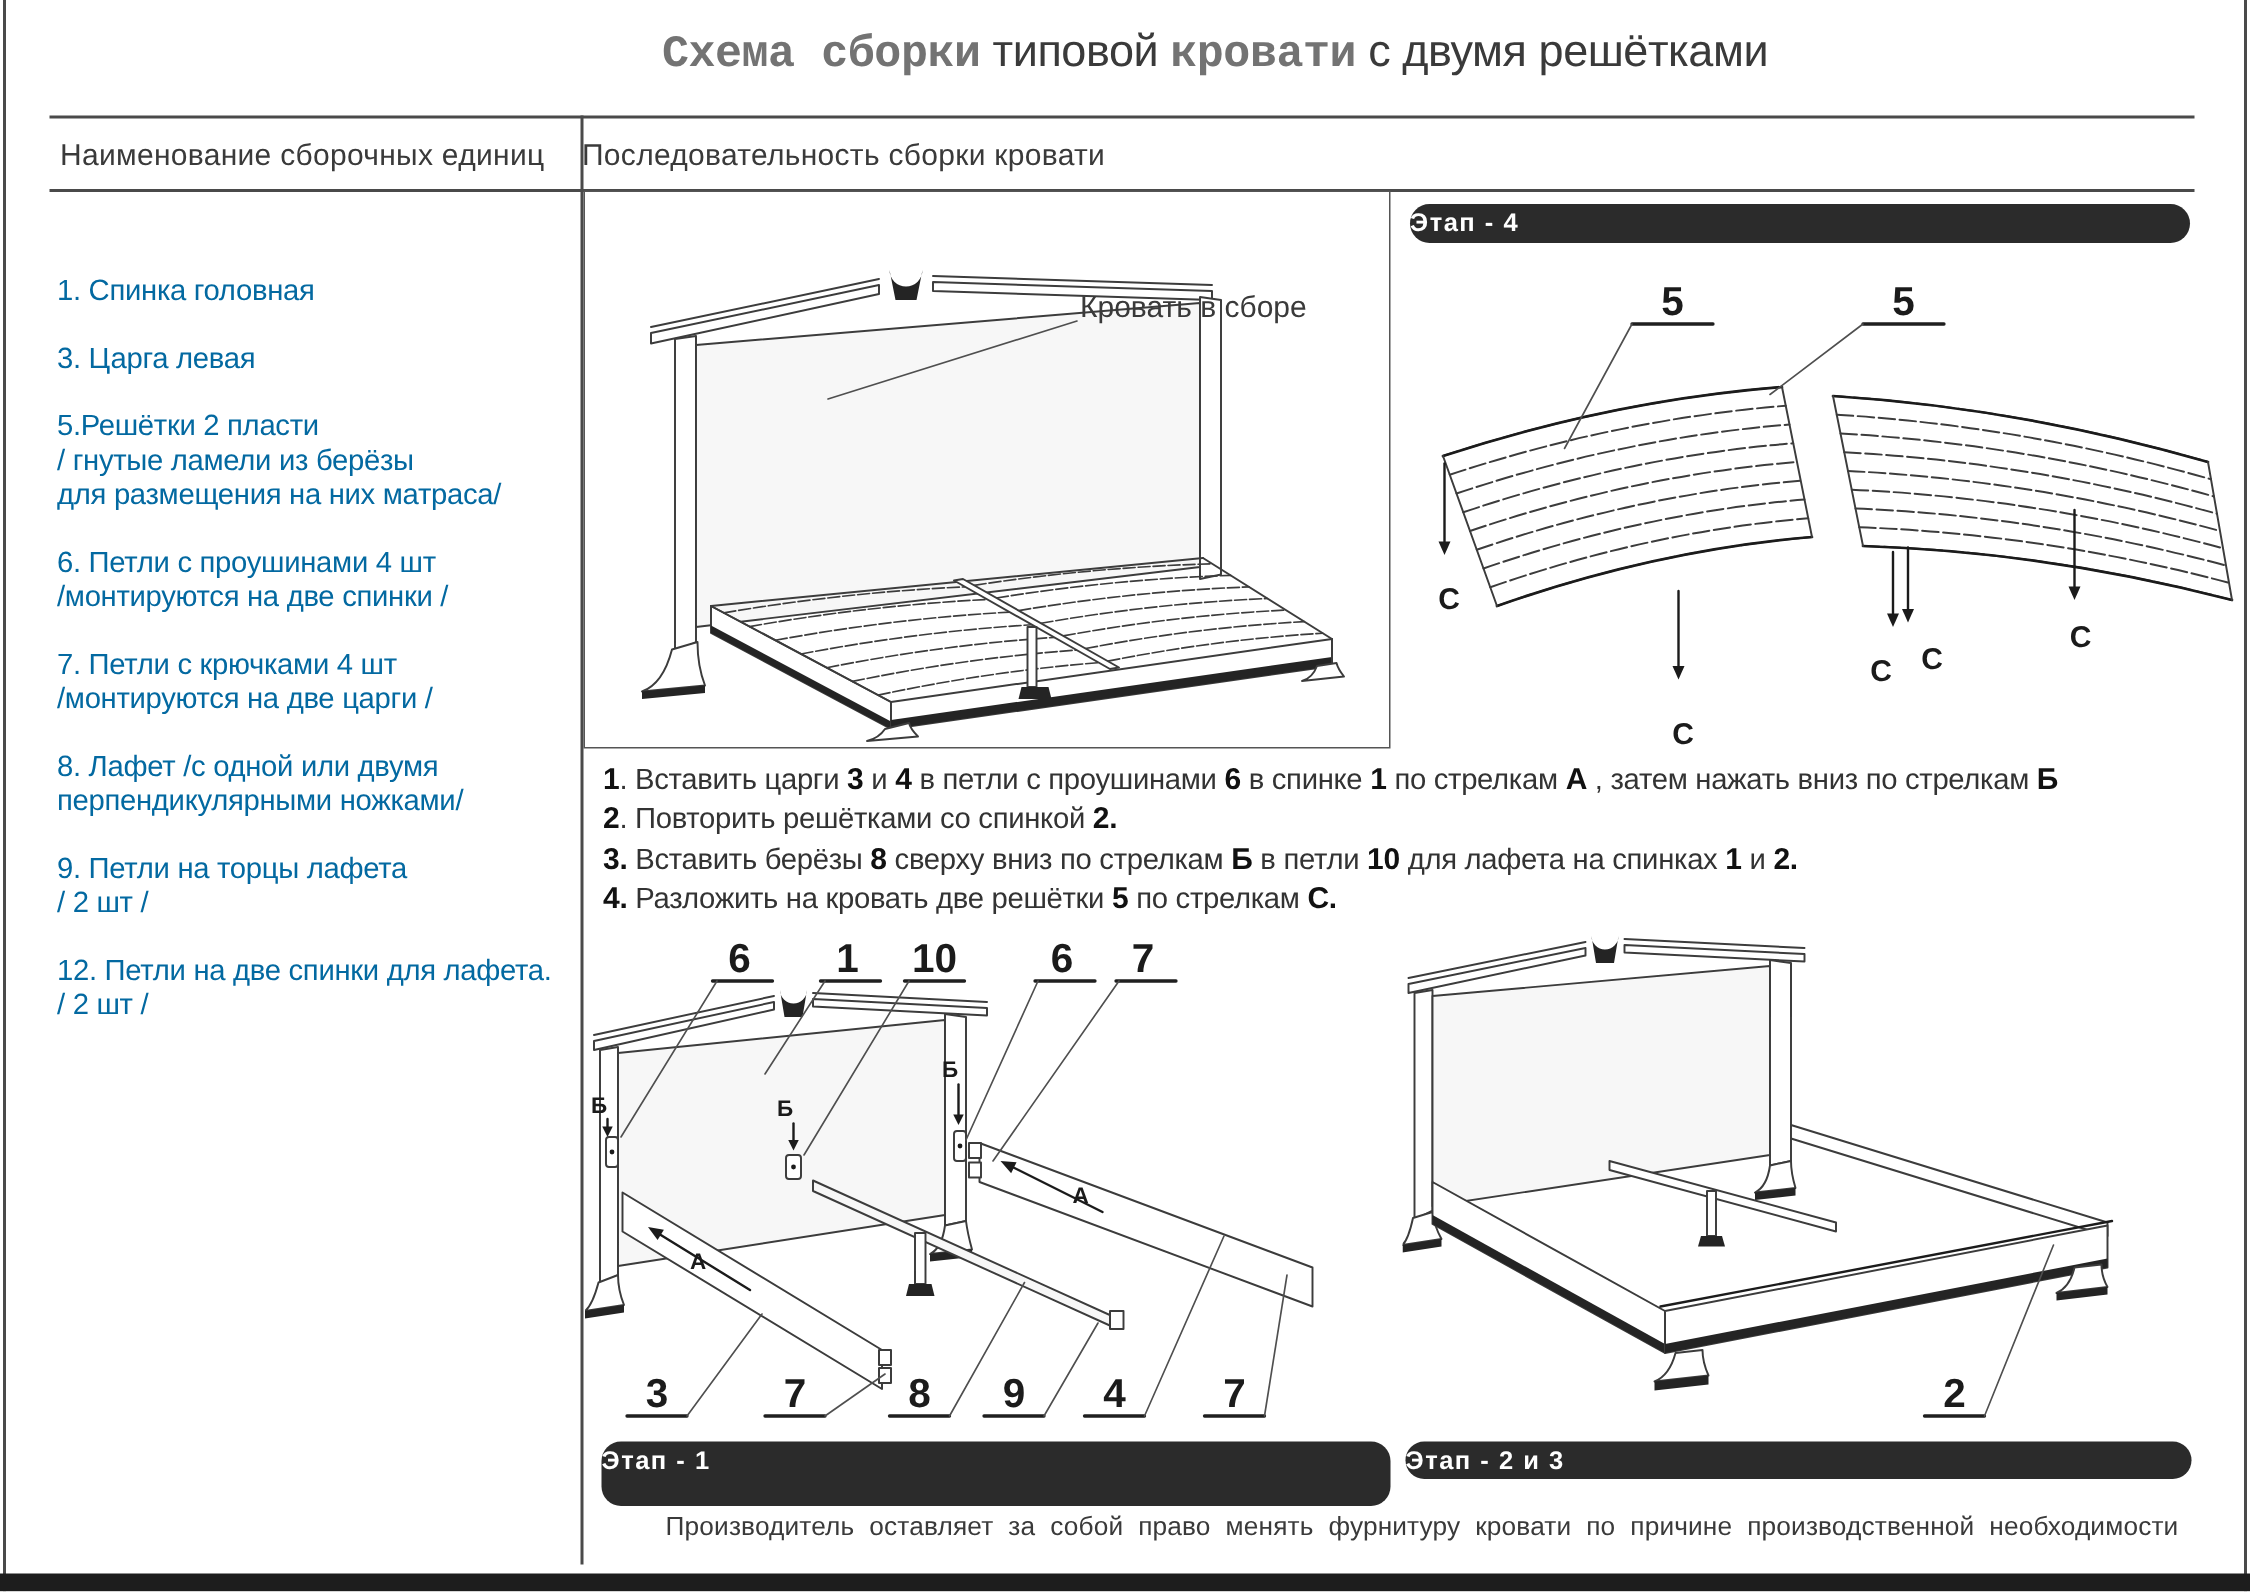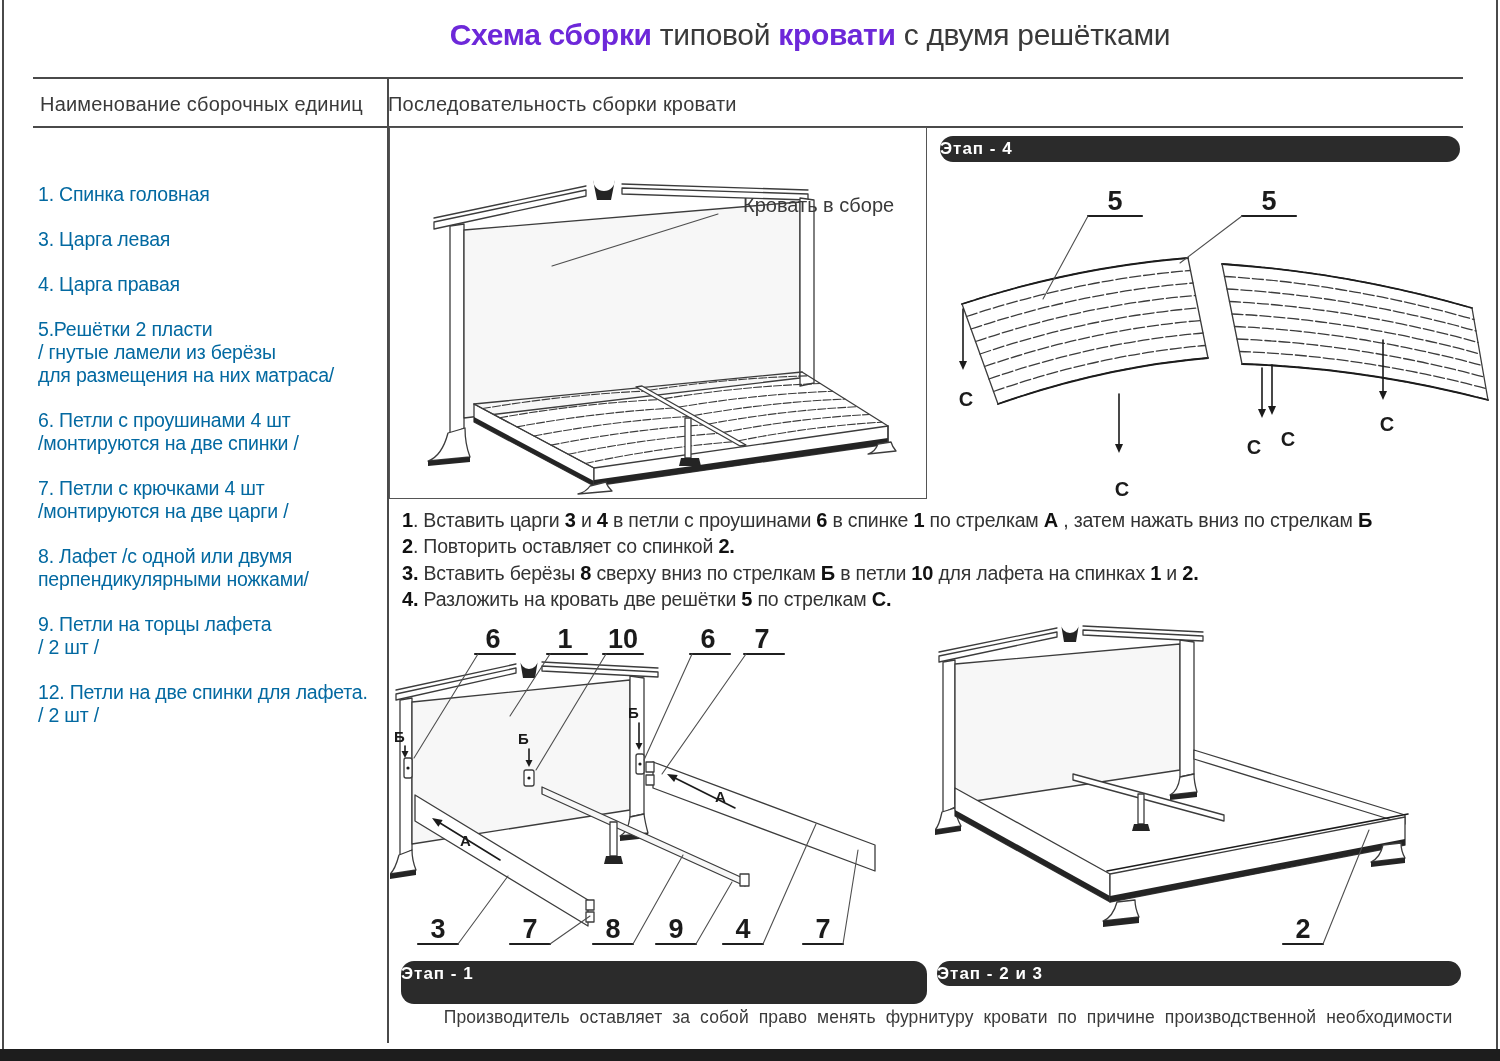--- a/index.html
+++ b/index.html
@@ -2,21 +2,21 @@
 <html><head>
 <meta charset="utf-8">
 <style>
   html,body{margin:0;padding:0;background:#e8e8e8;}
   .page{position:relative;width:1500px;height:1061px;background:#fff;overflow:hidden;
         font-family:"Liberation Sans",sans-serif;color:#2f2f2f;}
   .abs{position:absolute;}
   
   .title{left:0;right:0;top:18px;text-align:center;padding-left:120px;font-size:30px;
          letter-spacing:-0.3px;color:#3a3a3a;}
-  .title .b{font-weight:bold;color:#6d28d9;}
+  .title .b{font-weight:bold;color:#737373;font-family:Liberation Mono, monospace;}
   .col-header{font-size:20px;color:#3a3a3a;letter-spacing:0.2px;}
   .parts-list{left:38px;top:183px;width:350px;}
   .part-item{font-size:19.5px;line-height:23px;margin-bottom:22px;white-space:pre-line;
              color:#0369a1;letter-spacing:-0.2px;}
   .instructions{left:402px;top:507px;width:1092px;}
   .instr-line{font-size:19.5px;line-height:26.4px;color:#333;letter-spacing:-0.2px;}
   .instr-line .b{font-weight:bold;color:#111;font-size:20px;}
   .footer-note{left:400px;top:1007px;width:1096px;text-align:center;font-size:17.5px;
                color:#3a3a3a;word-spacing:5px;letter-spacing:0.1px;}
   
@@ -60,21 +60,20 @@
   <div class="abs hline" style="left:33px;top:77px;width:1430px;"></div>
   <div class="abs hline" style="left:33px;top:126px;width:1430px;height:1.6px;"></div>
   <div class="abs vline" style="left:387px;top:77px;width:1.8px;height:966px;"></div>
 
   <div class="abs col-header" style="left:40px;top:93px;">Наименование  сборочных единиц</div>
   <div class="abs col-header" style="left:388px;top:93px;width:1075px;text-align:left;">Последовательность сборки кровати</div>
 
   <div class="abs parts-list">
       <div class="part-item">1.   Спинка головная</div>
       <div class="part-item">3. Царга левая</div>
-      <div class="part-item">4. Царга правая</div>
       <div class="part-item">5.Решётки  2 пласти
 / гнутые ламели из берёзы
 для размещения на них матраса/</div>
       <div class="part-item">6. Петли с проушинами 4 шт
 /монтируются на две спинки /</div>
       <div class="part-item">7. Петли с крючками 4 шт
 /монтируются на две царги /</div>
       <div class="part-item">8. Лафет /с одной или двумя
 перпендикулярными ножками/</div>
       <div class="part-item">9. Петли на торцы лафета
@@ -131,21 +130,21 @@
 
       <path class="fw" d="M246,259 L350,318 L356,317 L252,258 Z"></path>
       <path class="fw" d="M295,290 L301,290 L301,330 L295,330 Z"></path>
       <path class="dk" d="M291,330 L309,330 L311,338 L289,338 Z"></path>
 
       <path class="fw" d="M200,358 Q196,364 188,366 L222,363 Q217,358 216,354 Z"></path>
       <path class="fw" d="M488,316 Q485,324 478,326 L506,323 Q502,318 501,314 Z"></path>
 
       <path class="ld" d="M162,138 L328,86"></path>
     </svg>
-    <div class="abs callout" style="left:330px;top:66px;margin-left:23px;">Кровать в сборе</div>
+    <div class="abs callout" style="left:330px;top:66px;">Кровать в сборе</div>
   </div>
 
   <div class="abs pill" style="left:940px;top:136px;width:520px;height:26px;line-height:26px;">Этап -  4</div>
   <svg class="abs draw" style="left:940px;top:166px;" width="557" height="339" viewBox="0 0 557 339">
 
     <g id="g-grid-left">
         <path d="M22,138 Q135,101 248,92"></path>
         <path d="M26.5,150.5 Q138.5,113.5 250.5,104.5"></path>
         <path d="M31,163 Q142,126 253,117"></path>
         <path d="M35.5,175.5 Q145.5,138.5 255.5,129.5"></path>
@@ -195,21 +194,21 @@
     <line class="ar" x1="332" y1="199" x2="332" y2="241"></line>
       <polygon class="hd" points="332,249 328,240 336,240"></polygon>
     <text class="cc" x="348" y="280" text-anchor="middle">С</text>
     <line class="ar" x1="443" y1="174" x2="443" y2="226"></line>
       <polygon class="hd" points="443,234 439,225 447,225"></polygon>
     <text class="cc" x="447" y="265" text-anchor="middle">С</text>
   </svg>
 
   <div class="abs instructions">
       <div class="instr-line"><span class="b">1</span><span>. Вставить царги </span><span class="b">3</span><span> и </span><span class="b">4</span><span> в петли с проушинами </span><span class="b">6</span><span> в спинке </span><span class="b">1</span><span> по стрелкам </span><span class="b">А</span><span> , затем нажать вниз по стрелкам </span><span class="b">Б</span></div>
-      <div class="instr-line"><span class="b">2</span><span>. Повторить оставляет со спинкой </span><span class="b">2.</span></div>
+      <div class="instr-line"><span class="b">2</span><span>. Повторить решётками со спинкой </span><span class="b">2.</span></div>
       <div class="instr-line"><span class="b">3.</span><span> Вставить берёзы </span><span class="b">8</span><span> сверху вниз по стрелкам </span><span class="b">Б</span><span> в петли </span><span class="b">10</span><span> для лафета на спинках </span><span class="b">1</span><span> и </span><span class="b">2.</span></div>
       <div class="instr-line"><span class="b">4.</span><span> Разложить на кровать две решётки </span><span class="b">5</span><span>  по стрелкам </span><span class="b">С.</span></div>
     </div>
 
   <svg class="abs draw" style="left:390px;top:612px;" width="540" height="345" viewBox="0 0 540 345">
 
     <path class="fw" d="M6,82 L126,56 L126,61 L6,88 Z"></path>
     <path d="M6,78 L126,52"></path>
     <path class="fw" d="M152,54 L268,60 L268,65 L152,59 Z"></path>
     <path d="M152,50 L268,56"></path>

